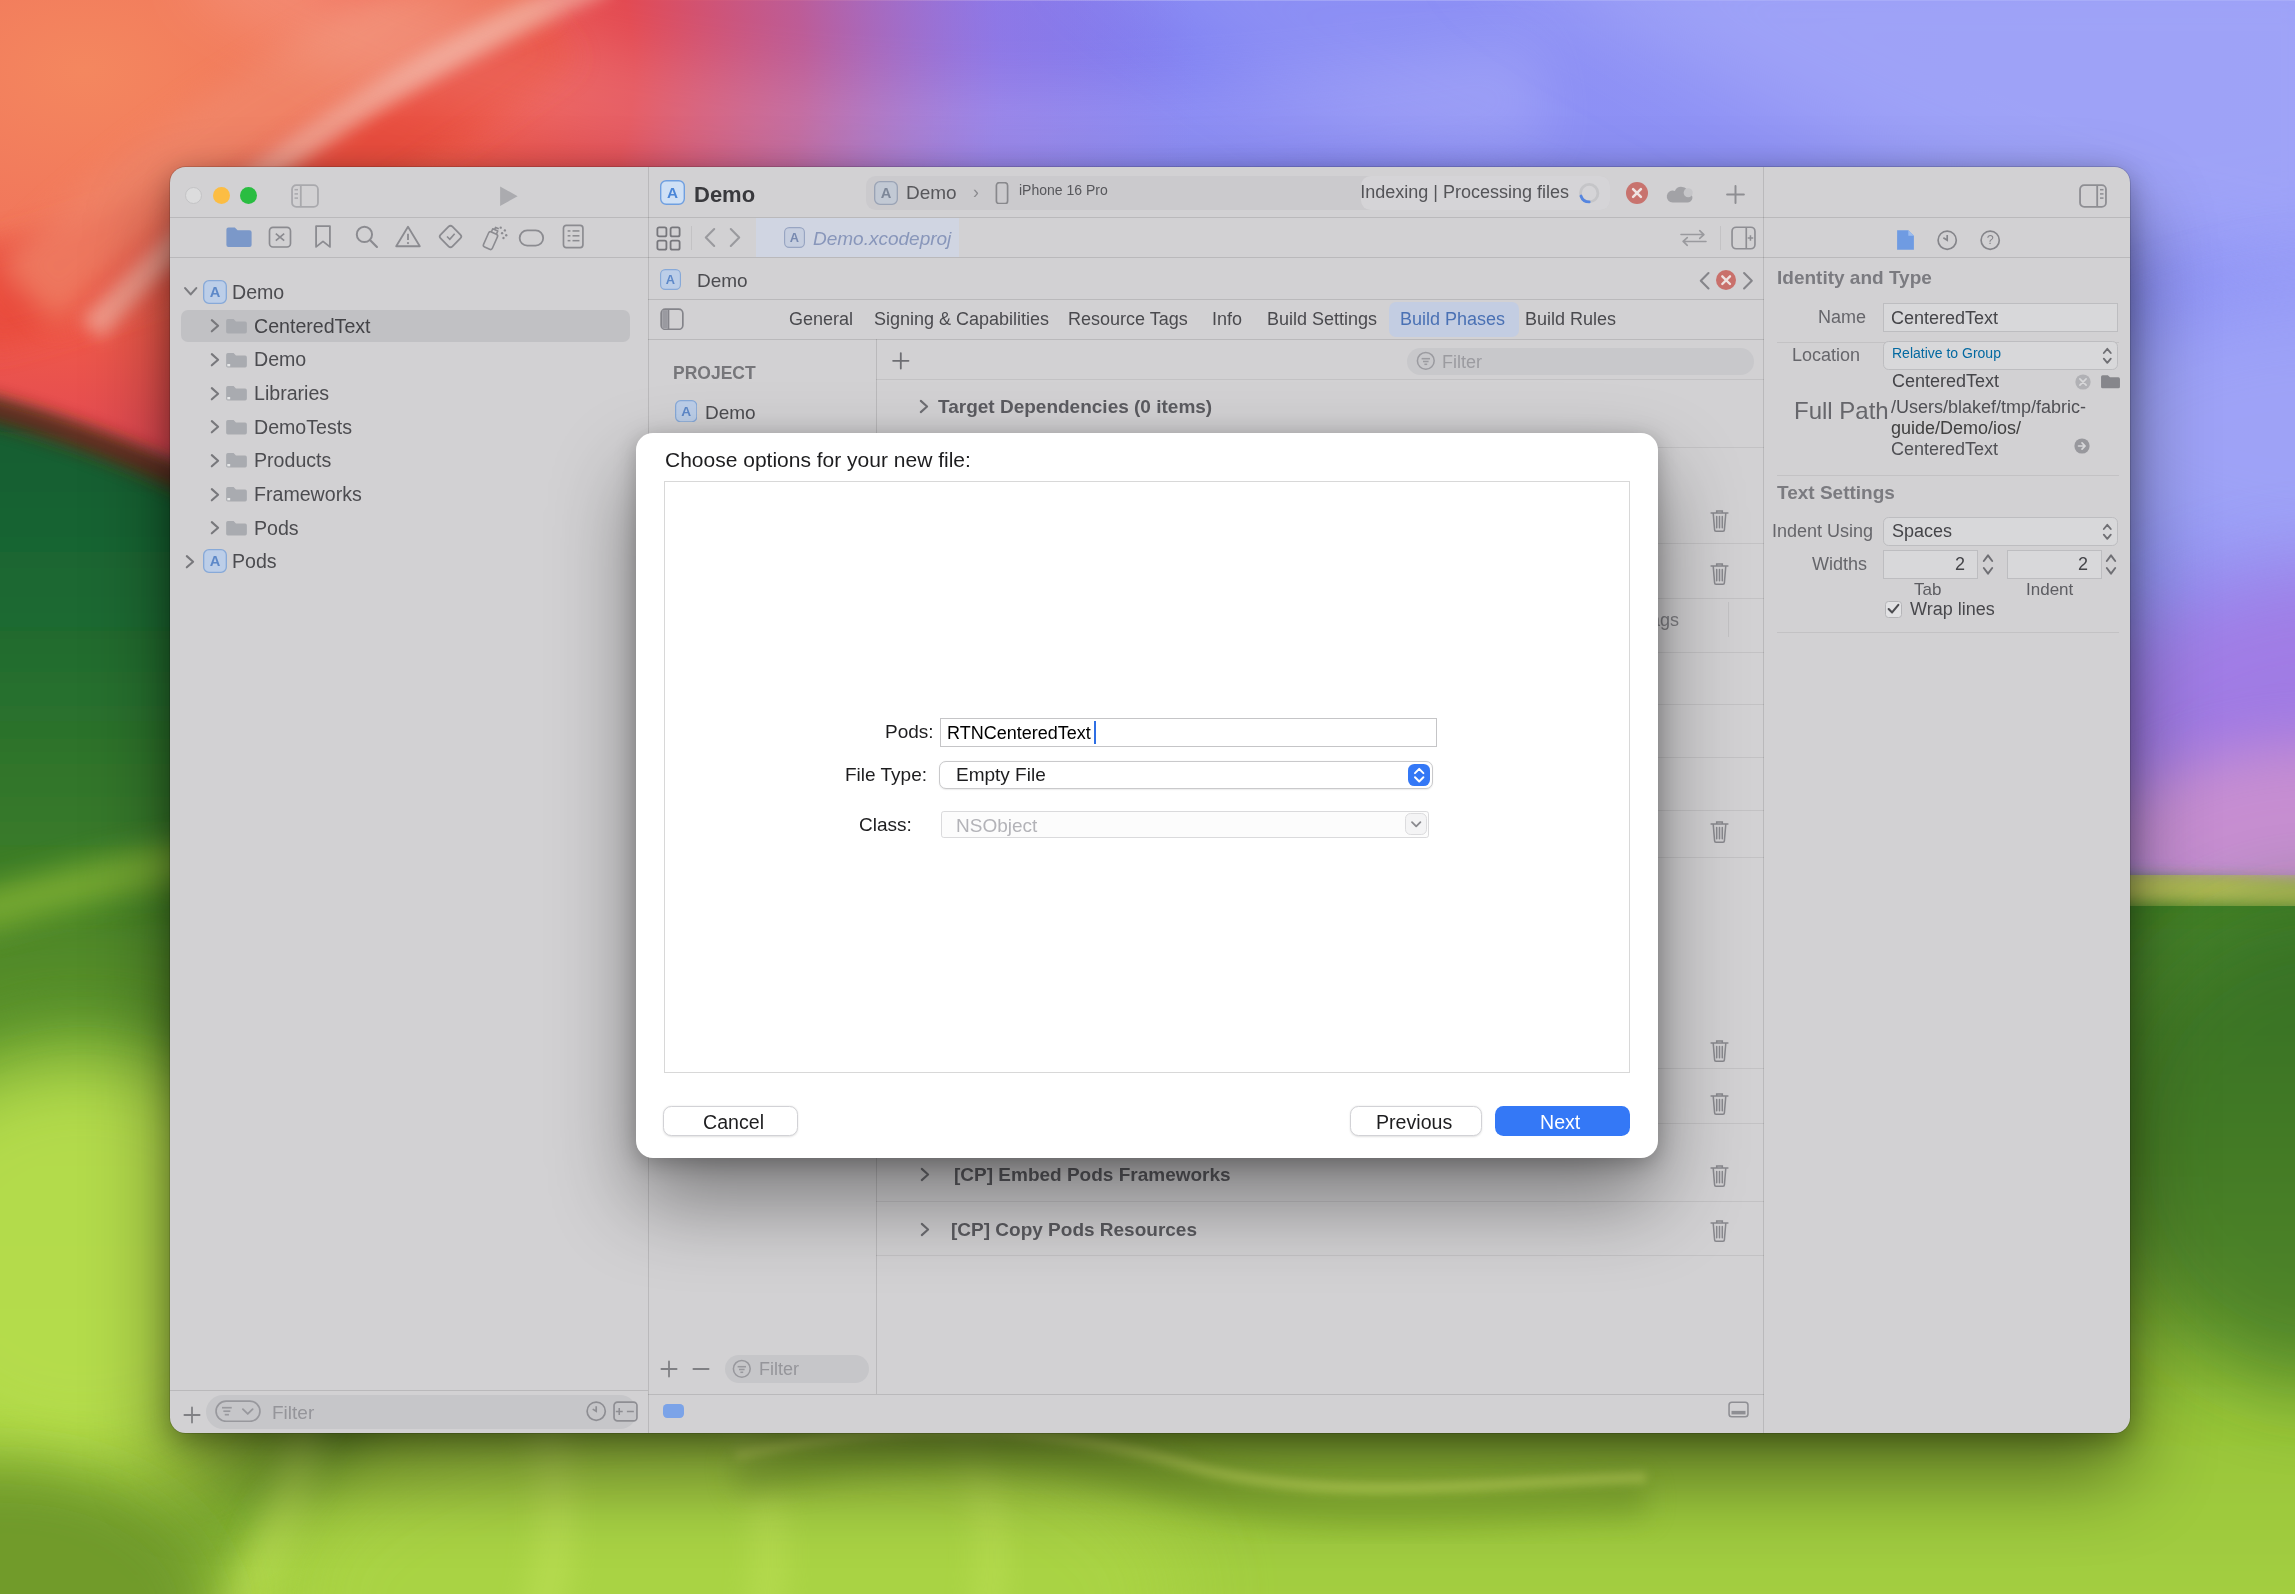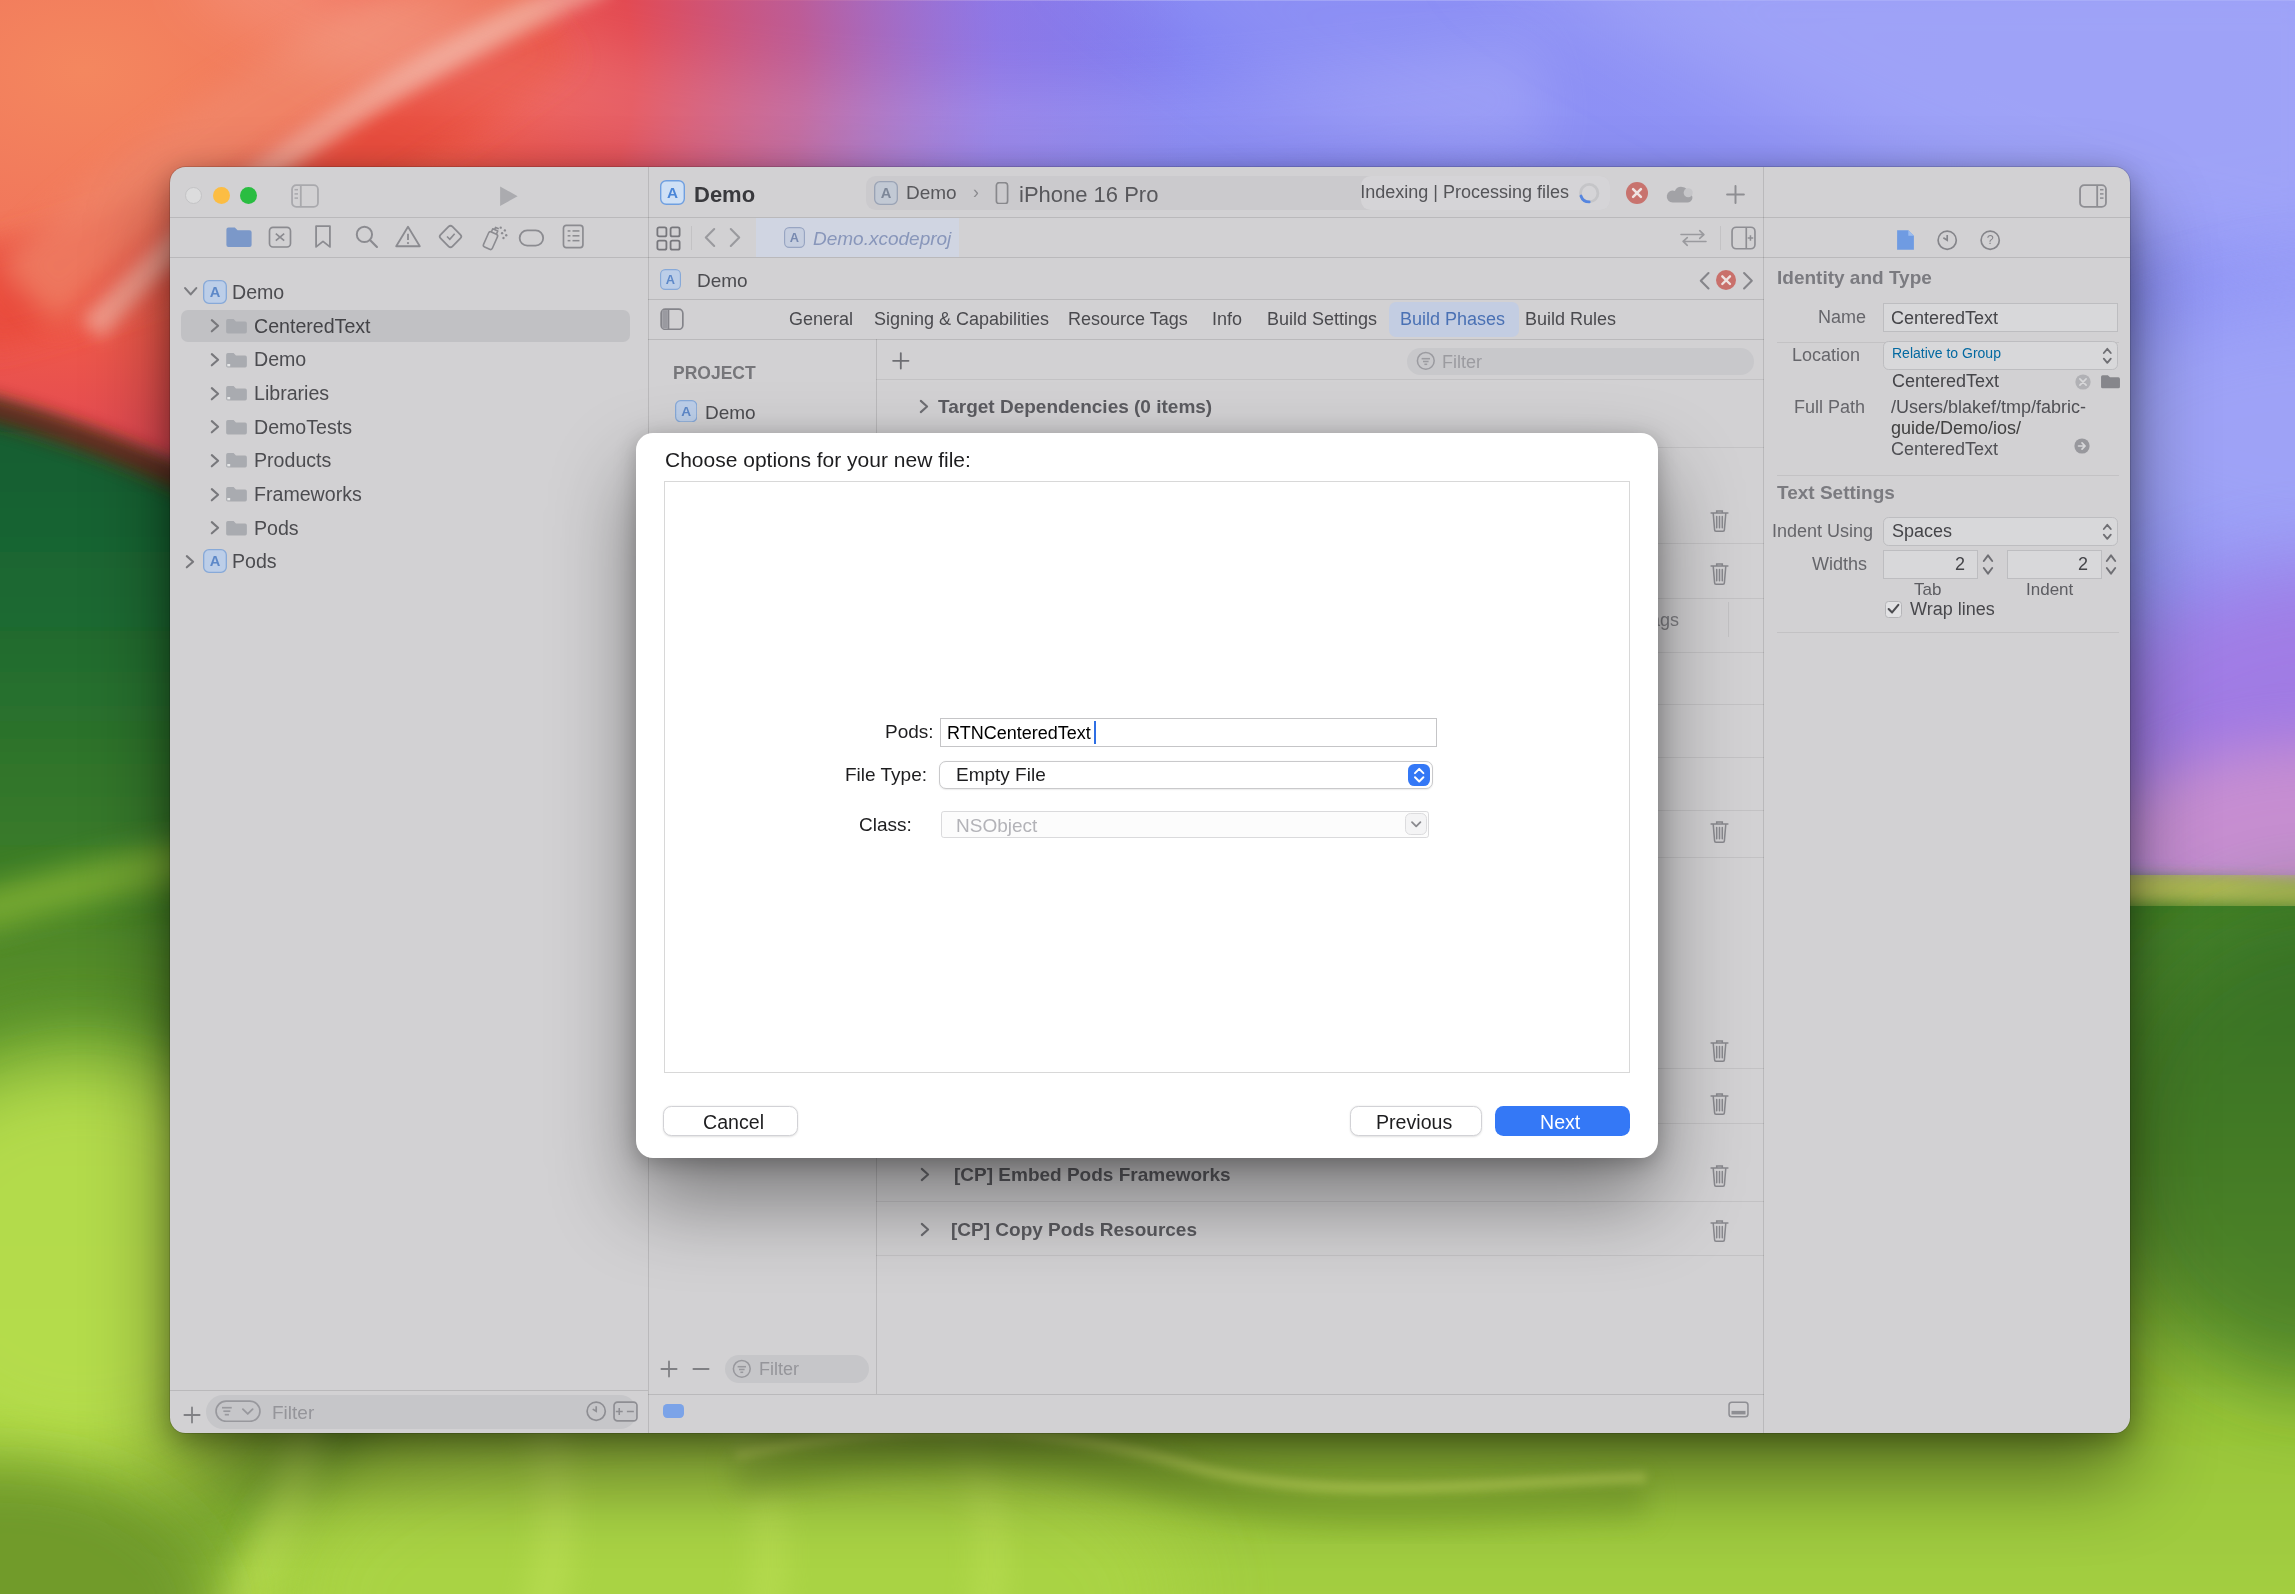--- a/index.html
+++ b/index.html
@@ -130,21 +130,21 @@
   <div style="left:1191px;top:9px;width:249px;height:34px;border-radius:9.8px;background:#d5d4d7;"></div>
   <svg style="left:704px;top:14px;" width="24" height="24" viewBox="0 0 36 36">
     <rect x="1" y="1" width="34" height="34" rx="8" fill="#c2c9d4" stroke="#9aa3b5" stroke-width="2"></rect>
     <text x="18" y="26" font-size="22" font-weight="bold" fill="#7d8798" text-anchor="middle" font-family="Liberation Sans">A</text>
   </svg>
   <div class="t" style="left:736px;top:15.4px;font-size:19px;color:#57575b;">Demo</div>
   <div class="t" style="left:803px;top:15.4px;font-size:17.5px;color:#8a8a8e;">›</div>
   <svg style="left:825px;top:14.7px;" width="14" height="22.4" viewBox="0 0 20 32">
     <rect x="2" y="1" width="16" height="30" rx="4" fill="none" stroke="#88888c" stroke-width="2.4"></rect>
   </svg>
-  <div class="t" style="left:849px;top:15.4px;font-size:22px;color:#57575b;">iPhone 16 Pro</div>
+  <div class="t" style="left:849px;top:15.4px;font-size:14px;color:#57575b;">iPhone 16 Pro</div>
   <div class="t" style="right:561px;top:15.4px;font-size:18px;color:#545458;">Indexing | Processing files</div>
   <svg style="left:1408px;top:15.4px;" width="22.4" height="22.4" viewBox="0 0 32 32">
     <circle cx="16" cy="16" r="12.5" fill="none" stroke="#c5c5c8" stroke-width="4"></circle>
     <path d="M 16,28.5 A 12.5,12.5 0 0 1 4.2,20" fill="none" stroke="#5585e0" stroke-width="4" stroke-linecap="round"></path>
   </svg>
 
   <div style="left:1456px;top:15.4px;width:22px;height:22px;border-radius:50%;background:#c8736e;"></div>
   <svg style="left:1456px;top:15.4px;" width="22" height="22" viewBox="0 0 31 31">
     <path d="M10,10 L21,21 M21,10 L10,21" stroke="#efe3e2" stroke-width="3.6" stroke-linecap="round"></path>
   </svg>
@@ -483,21 +483,21 @@
       <path d="M4,10 l5,-6 5,6 M4,18 l5,6 5,-6" fill="none" stroke="#6f6f74" stroke-width="2.6" stroke-linejoin="round" stroke-linecap="round"></path>
     </svg>
   <div class="t" style="left:1722px;top:204px;font-size:18px;color:#454549;">CenteredText</div>
   <svg style="left:1904px;top:206px;" width="18" height="18" viewBox="0 0 26 26">
       <circle cx="13" cy="13" r="11" fill="#b1b1b5"></circle>
       <path d="M8.5,8.5 L17.5,17.5 M17.5,8.5 L8.5,17.5" stroke="#d8d8da" stroke-width="2.4" stroke-linecap="round"></path>
     </svg>
   <svg style="left:1930px;top:206px;" width="21" height="17" viewBox="0 0 40 30">
       <path d="M2,6 a3,3 0 0 1 3,-3 h10 l4,4 h16 a3,3 0 0 1 3,3 v15 a3,3 0 0 1 -3,3 h-30 a3,3 0 0 1 -3,-3 Z" fill="#86868b"></path>
     </svg>
-  <div class="t" style="left:1624px;top:230px;font-size:18px;color:#66666b;">Full Path</div>
+  <div class="t" style="left:1624px;top:230px;font-size:24px;color:#66666b;">Full Path</div>
   <div class="t" style="left:1721px;top:230px;font-size:18px;color:#505055;">/Users/blakef/tmp/fabric-</div>
   <div class="t" style="left:1721px;top:251px;font-size:18px;color:#404040;">guide/Demo/ios/</div>
   <div class="t" style="left:1721px;top:272px;font-size:18px;color:#505055;">CenteredText</div>
   <svg style="left:1903px;top:270px;" width="18" height="18" viewBox="0 0 26 26">
       <circle cx="13" cy="13" r="11" fill="#98989d"></circle>
       <path d="M8,13 h9 M13,8.5 l4.5,4.5 -4.5,4.5" fill="none" stroke="#d8d8da" stroke-width="2.4" stroke-linecap="round" stroke-linejoin="round"></path>
     </svg>
   <div class="hline faint" style="left:1607px;top:308px;width:342px;"></div>
 
   <div class="t" style="left:1607px;top:315px;font-size:19px;font-weight:bold;color:#7b7b80;">Text Settings</div>

